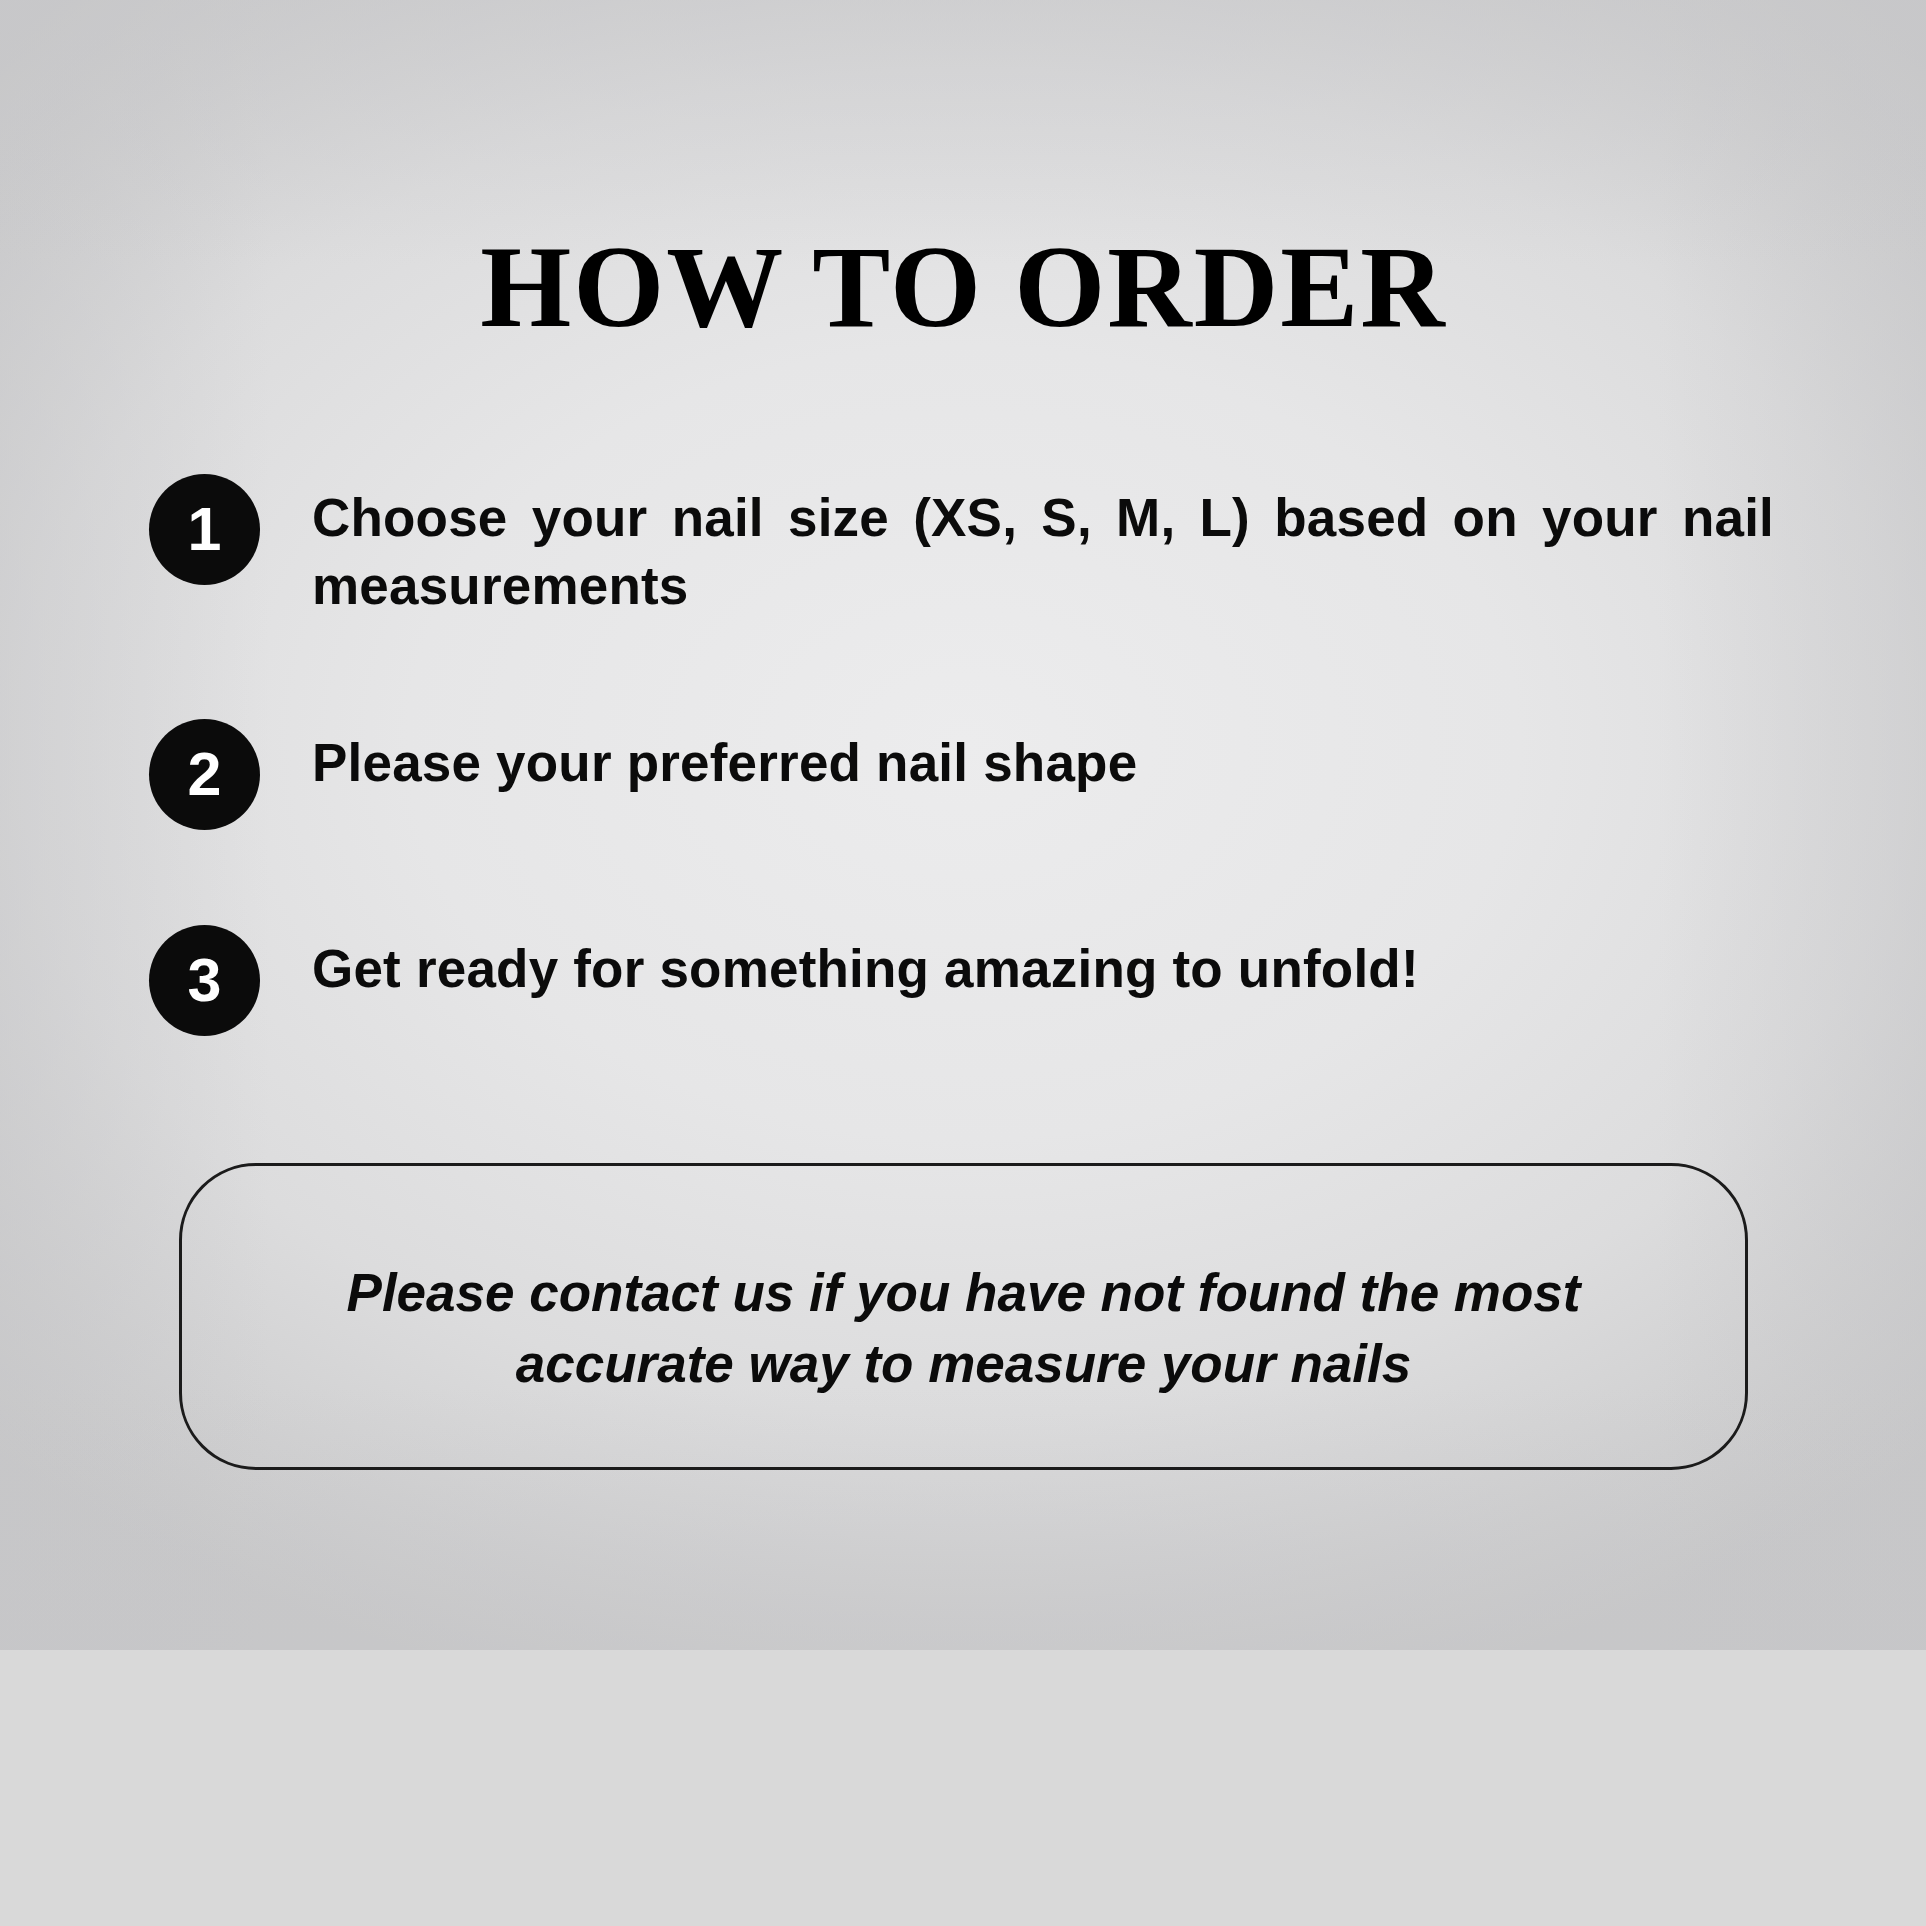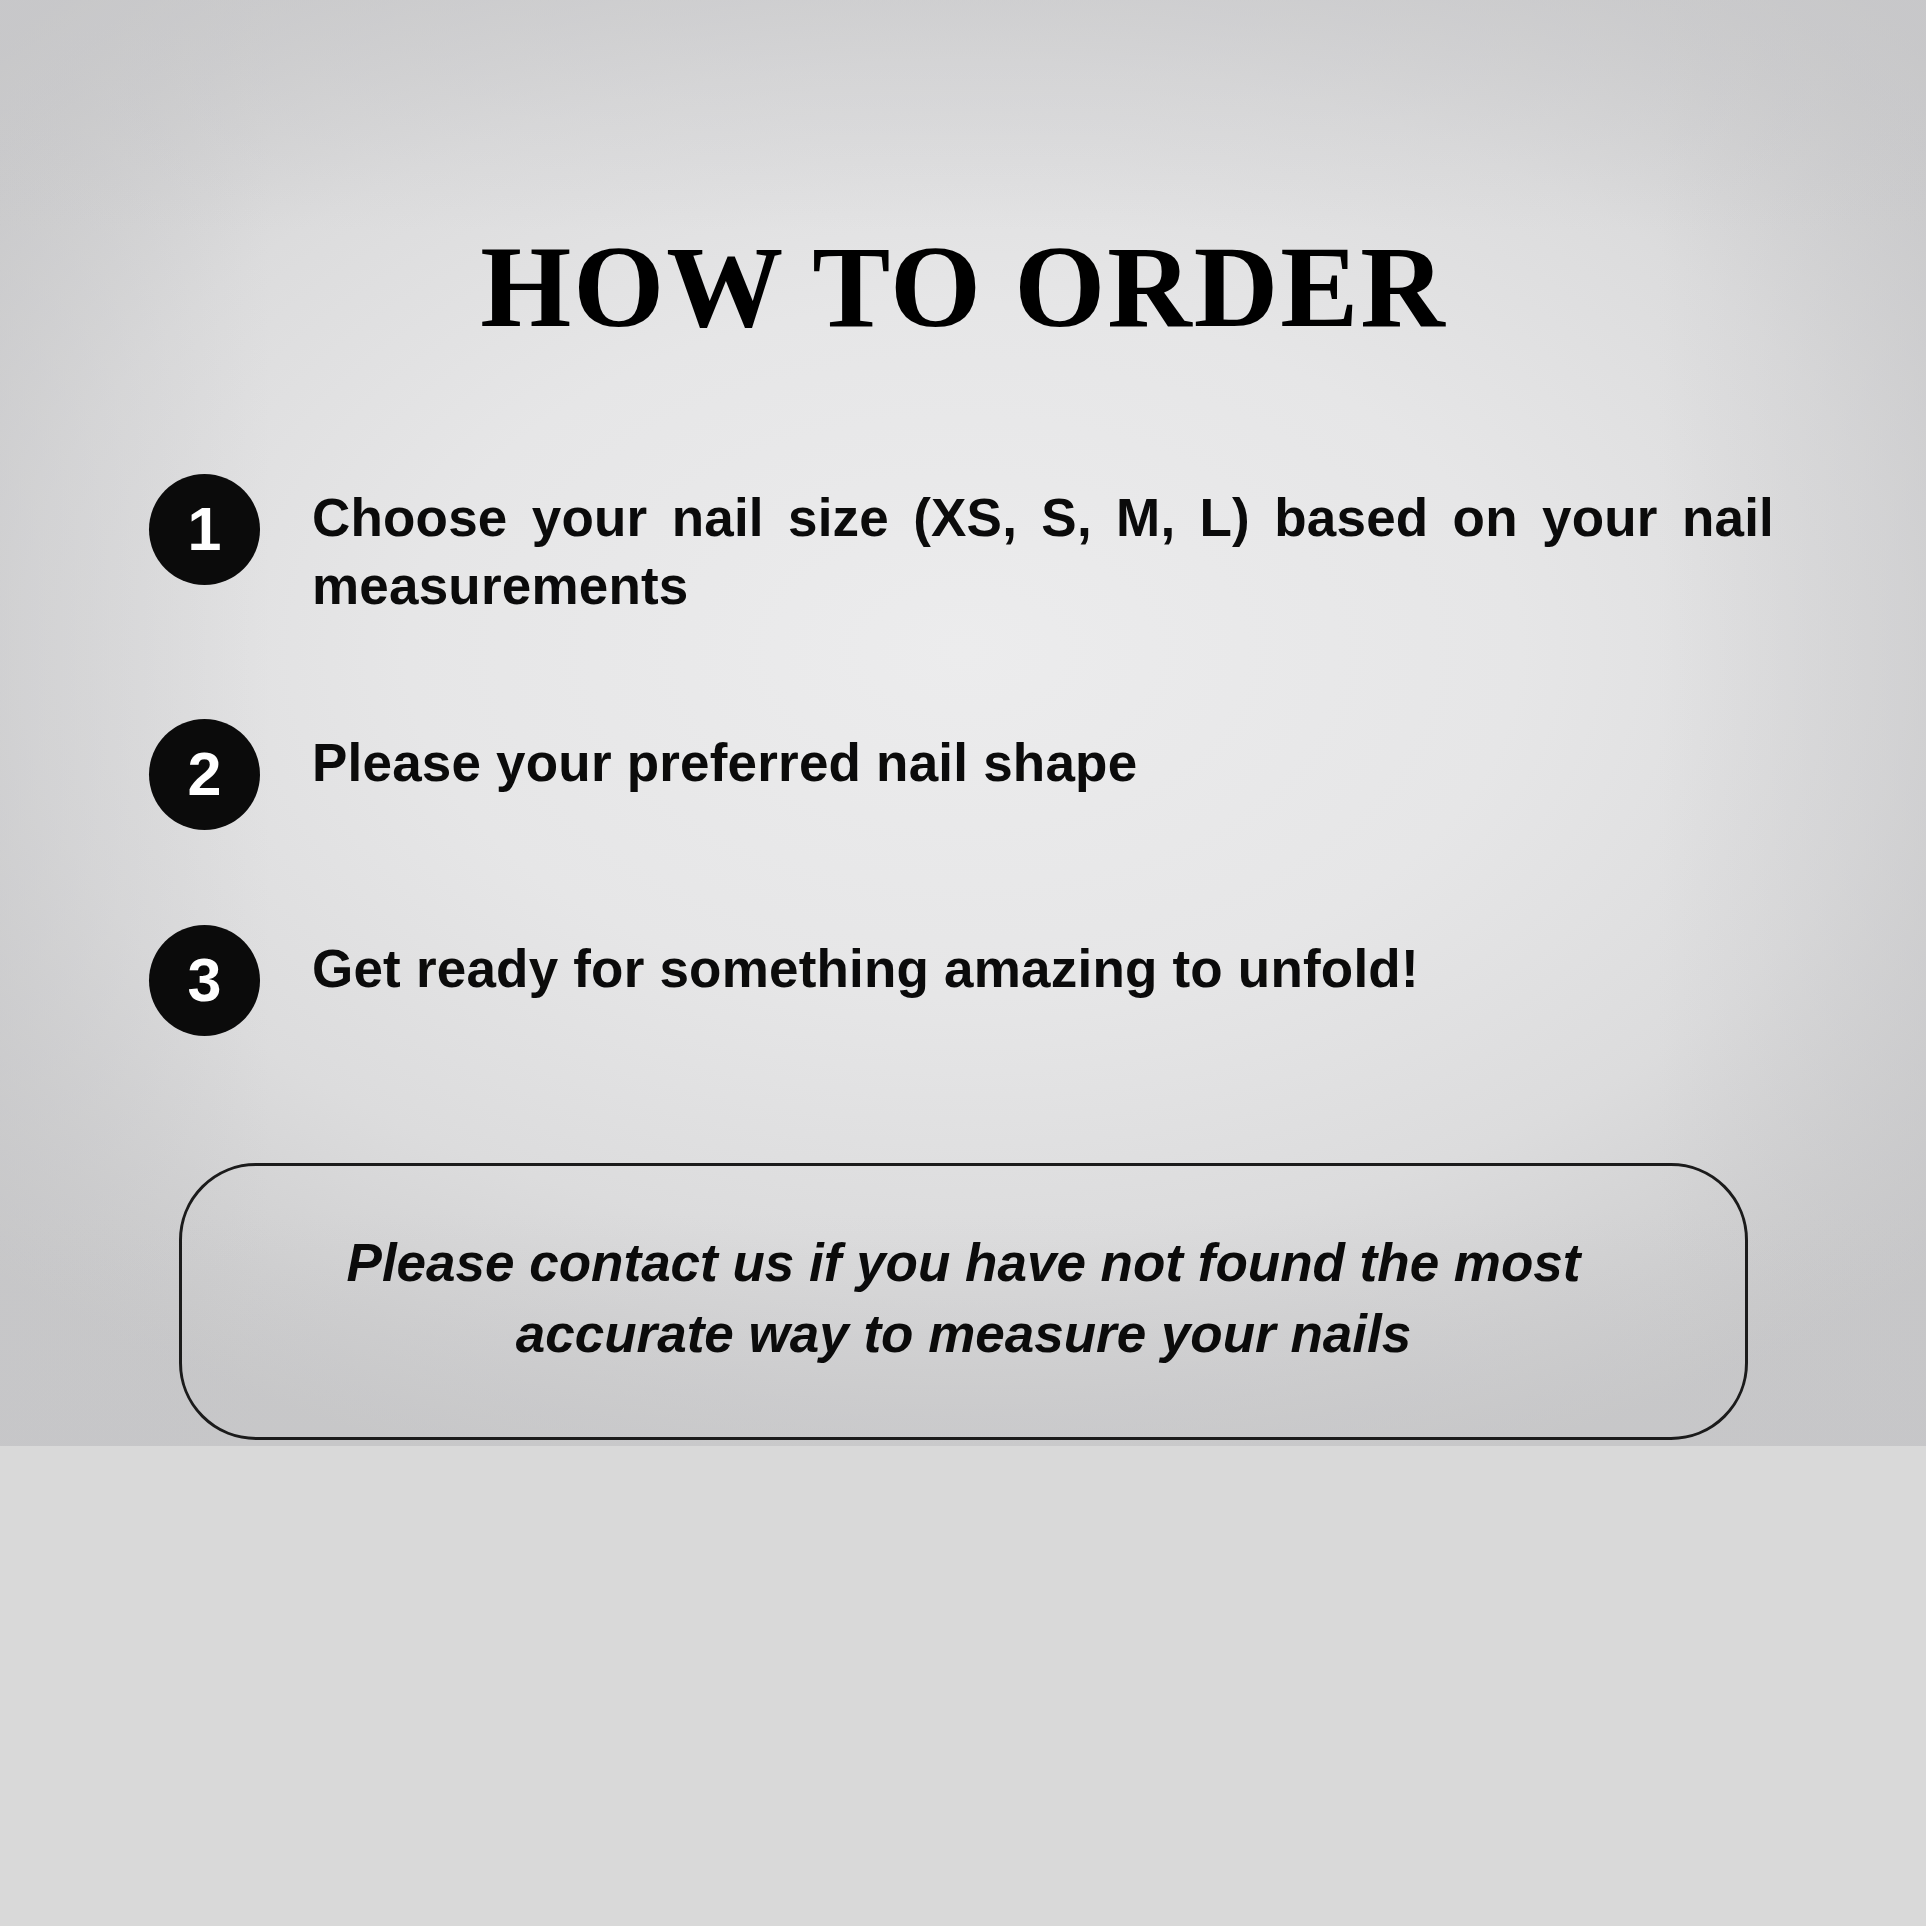--- a/index.html
+++ b/index.html
@@ -9,21 +9,21 @@
   body {
     width: 1927px;
     height: 1927px;
     font-family: "Liberation Sans", sans-serif;
     background: #d9d9d9;
     overflow: hidden;
   }
   .page {
     position: relative;
     width: 1927px;
-    height: 1446px;
+    height: 1650px;
     box-sizing: border-box;
     background:
       radial-gradient(ellipse 72% 60% at 50% 45%, #ececed 0%, #e6e6e7 40%, #dcdcdd 68%, #cfcfd0 88%, #c8c8c9 100%);
   }
   .page::after {
     content: "";
     position: absolute;
     inset: 0;
     pointer-events: none;
     background:
@@ -96,21 +96,21 @@
     text-justify: inter-word;
     margin: 42px 0 0 0;
   }
   .step-gap-1 { margin-bottom: 95px; }
   .step-gap-2 { margin-bottom: 95px; }
 
   .note-box {
     margin: 127px 30px 0 30px;
     border: 3px solid #1b1b1b;
     border-radius: 77px;
-    padding: 61px 71px 67px 71px;
+    padding: 91px 71px 67px 71px;
   }
   .note-text {
     margin: 0;
     font-size: 53px;
     font-weight: 700;
     font-style: italic;
     color: #0b0b0b;
     text-align: center;
     line-height: 1.35;
   }

